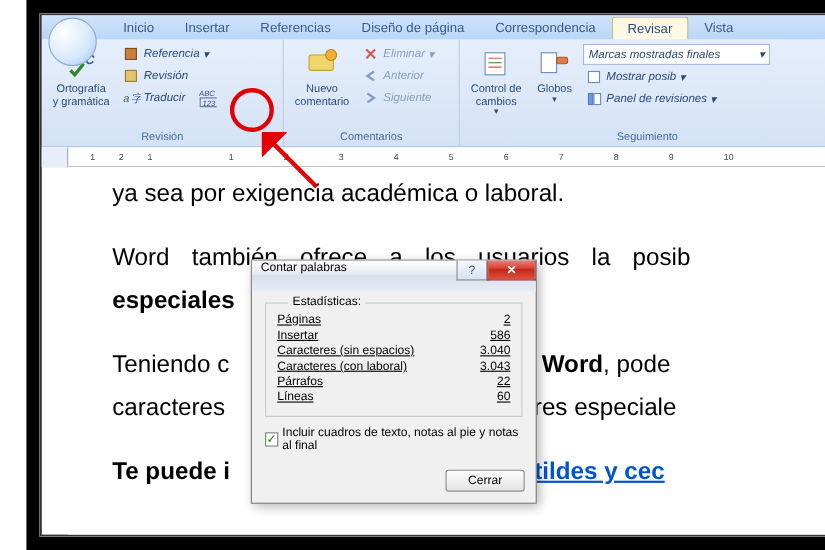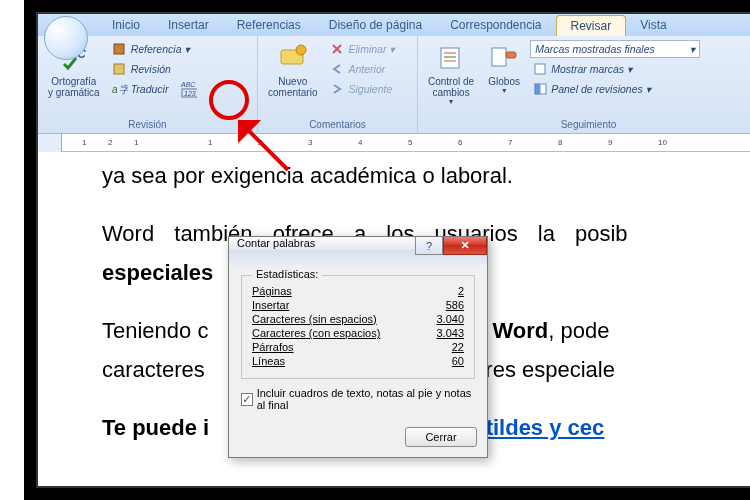--- a/index.html
+++ b/index.html
@@ -46,21 +46,21 @@
   .red-arrow { position: absolute; top: 106px; left: 200px; z-index: 20; }
 
   
   .dialog { position: absolute; top: 222px; left: 190px; width: 260px; background: #f0f0f0; border: 1px solid #7a7a7a; box-shadow: 3px 3px 10px rgba(0,0,0,0.3); z-index: 30; font-size: 11px; }
   .dlg-title { height: 28px; background: linear-gradient(to bottom, #fdfdfd, #e4e9f0 45%, #d7dfec 46%, #e7edf6); display: flex; align-items: flex-start; padding-left: 8px; position: relative; color: #000; }
   .dlg-title .win-btns { position: absolute; right: 0; top: 0; display: flex; }
   .win-btn { width: 28px; height: 18px; border: 1px solid #8a8a8a; border-top: none; display: flex; align-items: center; justify-content: center; font-size: 11px; background: linear-gradient(to bottom,#f5f8fd,#d6e1f1); color:#3a4a6a; }
   .win-btn.close { width: 44px; background: linear-gradient(to bottom, #f07a7a, #d43a2a 45%, #c22818 46%, #e05040); color: #fff; border-color: #9a2a1a; border-top-right-radius: 0; font-weight:bold; }
   .dlg-body { padding: 10px 12px 10px 12px; }
   .fieldset { border: 1px solid #c8c8c8; padding: 8px 10px 10px 10px; position: relative; }
-  .fieldset .legend { position: absolute; top: -8px; left: 10px; background: #f0f0f0; padding: 0 4px; font-size: 11px; }
+  .fieldset .legend { position: absolute; top: -8px; left: 20px; background: #f0f0f0; padding: 0 4px; font-size: 11px; }
   .stat-row { display: flex; justify-content: space-between; padding: 1px 0; text-decoration: underline; }
   .stat-row .k { }
   .stat-row .v { text-align: right; min-width: 46px; }
   .chk-row { display: flex; align-items: center; gap: 4px; margin-top: 8px; font-size: 11px; }
   .chk { width: 13px; height: 13px; border: 1px solid #7a7a7a; background: #fff; display: inline-flex; align-items: center; justify-content: center; color: #2a6a2a; font-size: 11px; }
   .dlg-foot { display: flex; justify-content: flex-end; padding: 6px 10px 10px 10px; }
   .btn { min-width: 72px; padding: 3px 10px; border: 1px solid #8a8a8a; background: linear-gradient(to bottom,#fdfdfd,#e4e4e4); font-size: 11px; border-radius: 3px; cursor: pointer; }
 
   
   svg { display: block; }
@@ -210,21 +210,21 @@
             <div class="small-row" style="background:#fff;border:1px solid #9fb8dc;padding:2px 4px;width:170px;justify-content:space-between">
               <span>Marcas mostradas finales</span>
               <span>▾</span>
             </div>
             <div class="small-row">
               <span class="mini-icon">
                   <svg width="14" height="14">
                     <rect x="2" y="2" width="10" height="10" fill="#fff" stroke="#6a8abf"></rect>
                   </svg>
                 </span>
-              <span>Mostrar marcas</span>
+              <span>Mostrar posib</span>
               <span>▾</span>
             </div>
             <div class="small-row">
               <span class="mini-icon">
                   <svg width="14" height="14">
                     <rect x="2" y="2" width="4" height="10" fill="#6a9ae0" stroke="#4a7ac0"></rect>
                     <rect x="7" y="2" width="6" height="10" fill="#fff" stroke="#6a8abf"></rect>
                   </svg>
                 </span>
               <span>Panel de revisiones</span>
@@ -311,21 +311,21 @@
             </div>
           <div class="stat-row">
               <span class="k">Insertar</span>
               <span class="v">586</span>
             </div>
           <div class="stat-row">
               <span class="k">Caracteres (sin espacios)</span>
               <span class="v">3.040</span>
             </div>
           <div class="stat-row">
-              <span class="k">Caracteres (con espacios)</span>
+              <span class="k">Caracteres (con laboral)</span>
               <span class="v">3.043</span>
             </div>
           <div class="stat-row">
               <span class="k">Párrafos</span>
               <span class="v">22</span>
             </div>
           <div class="stat-row">
               <span class="k">Líneas</span>
               <span class="v">60</span>
             </div>

